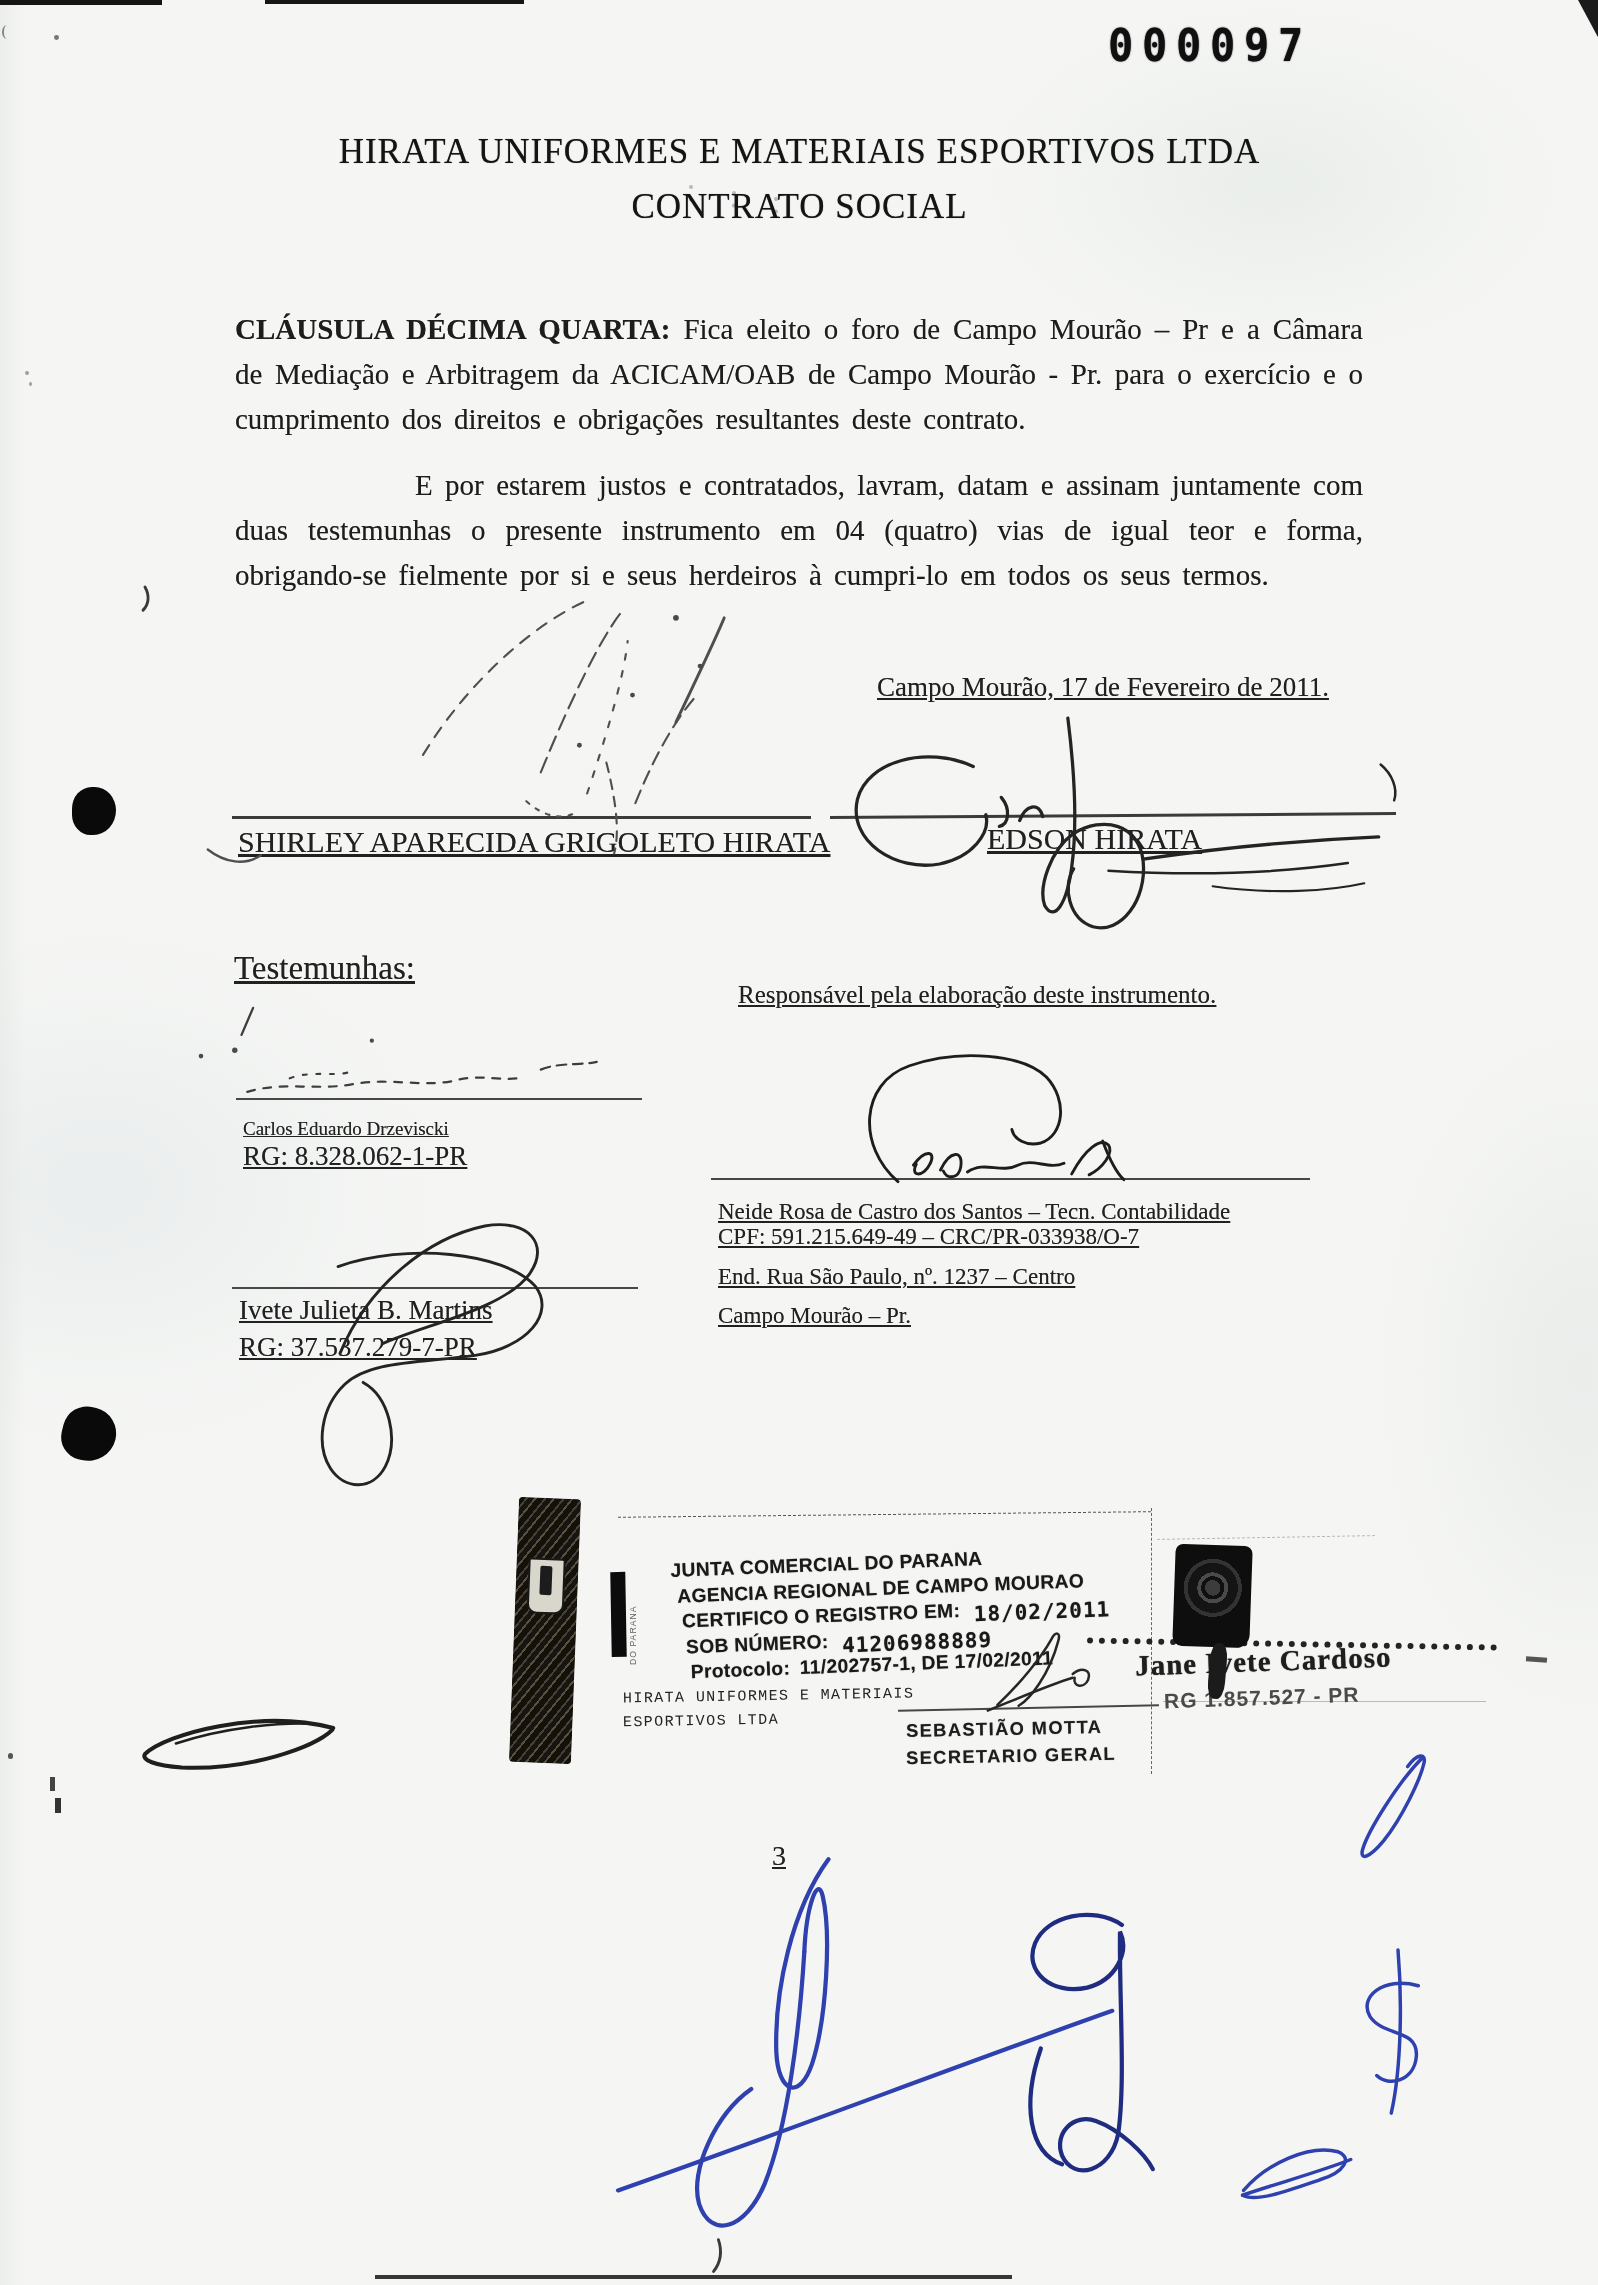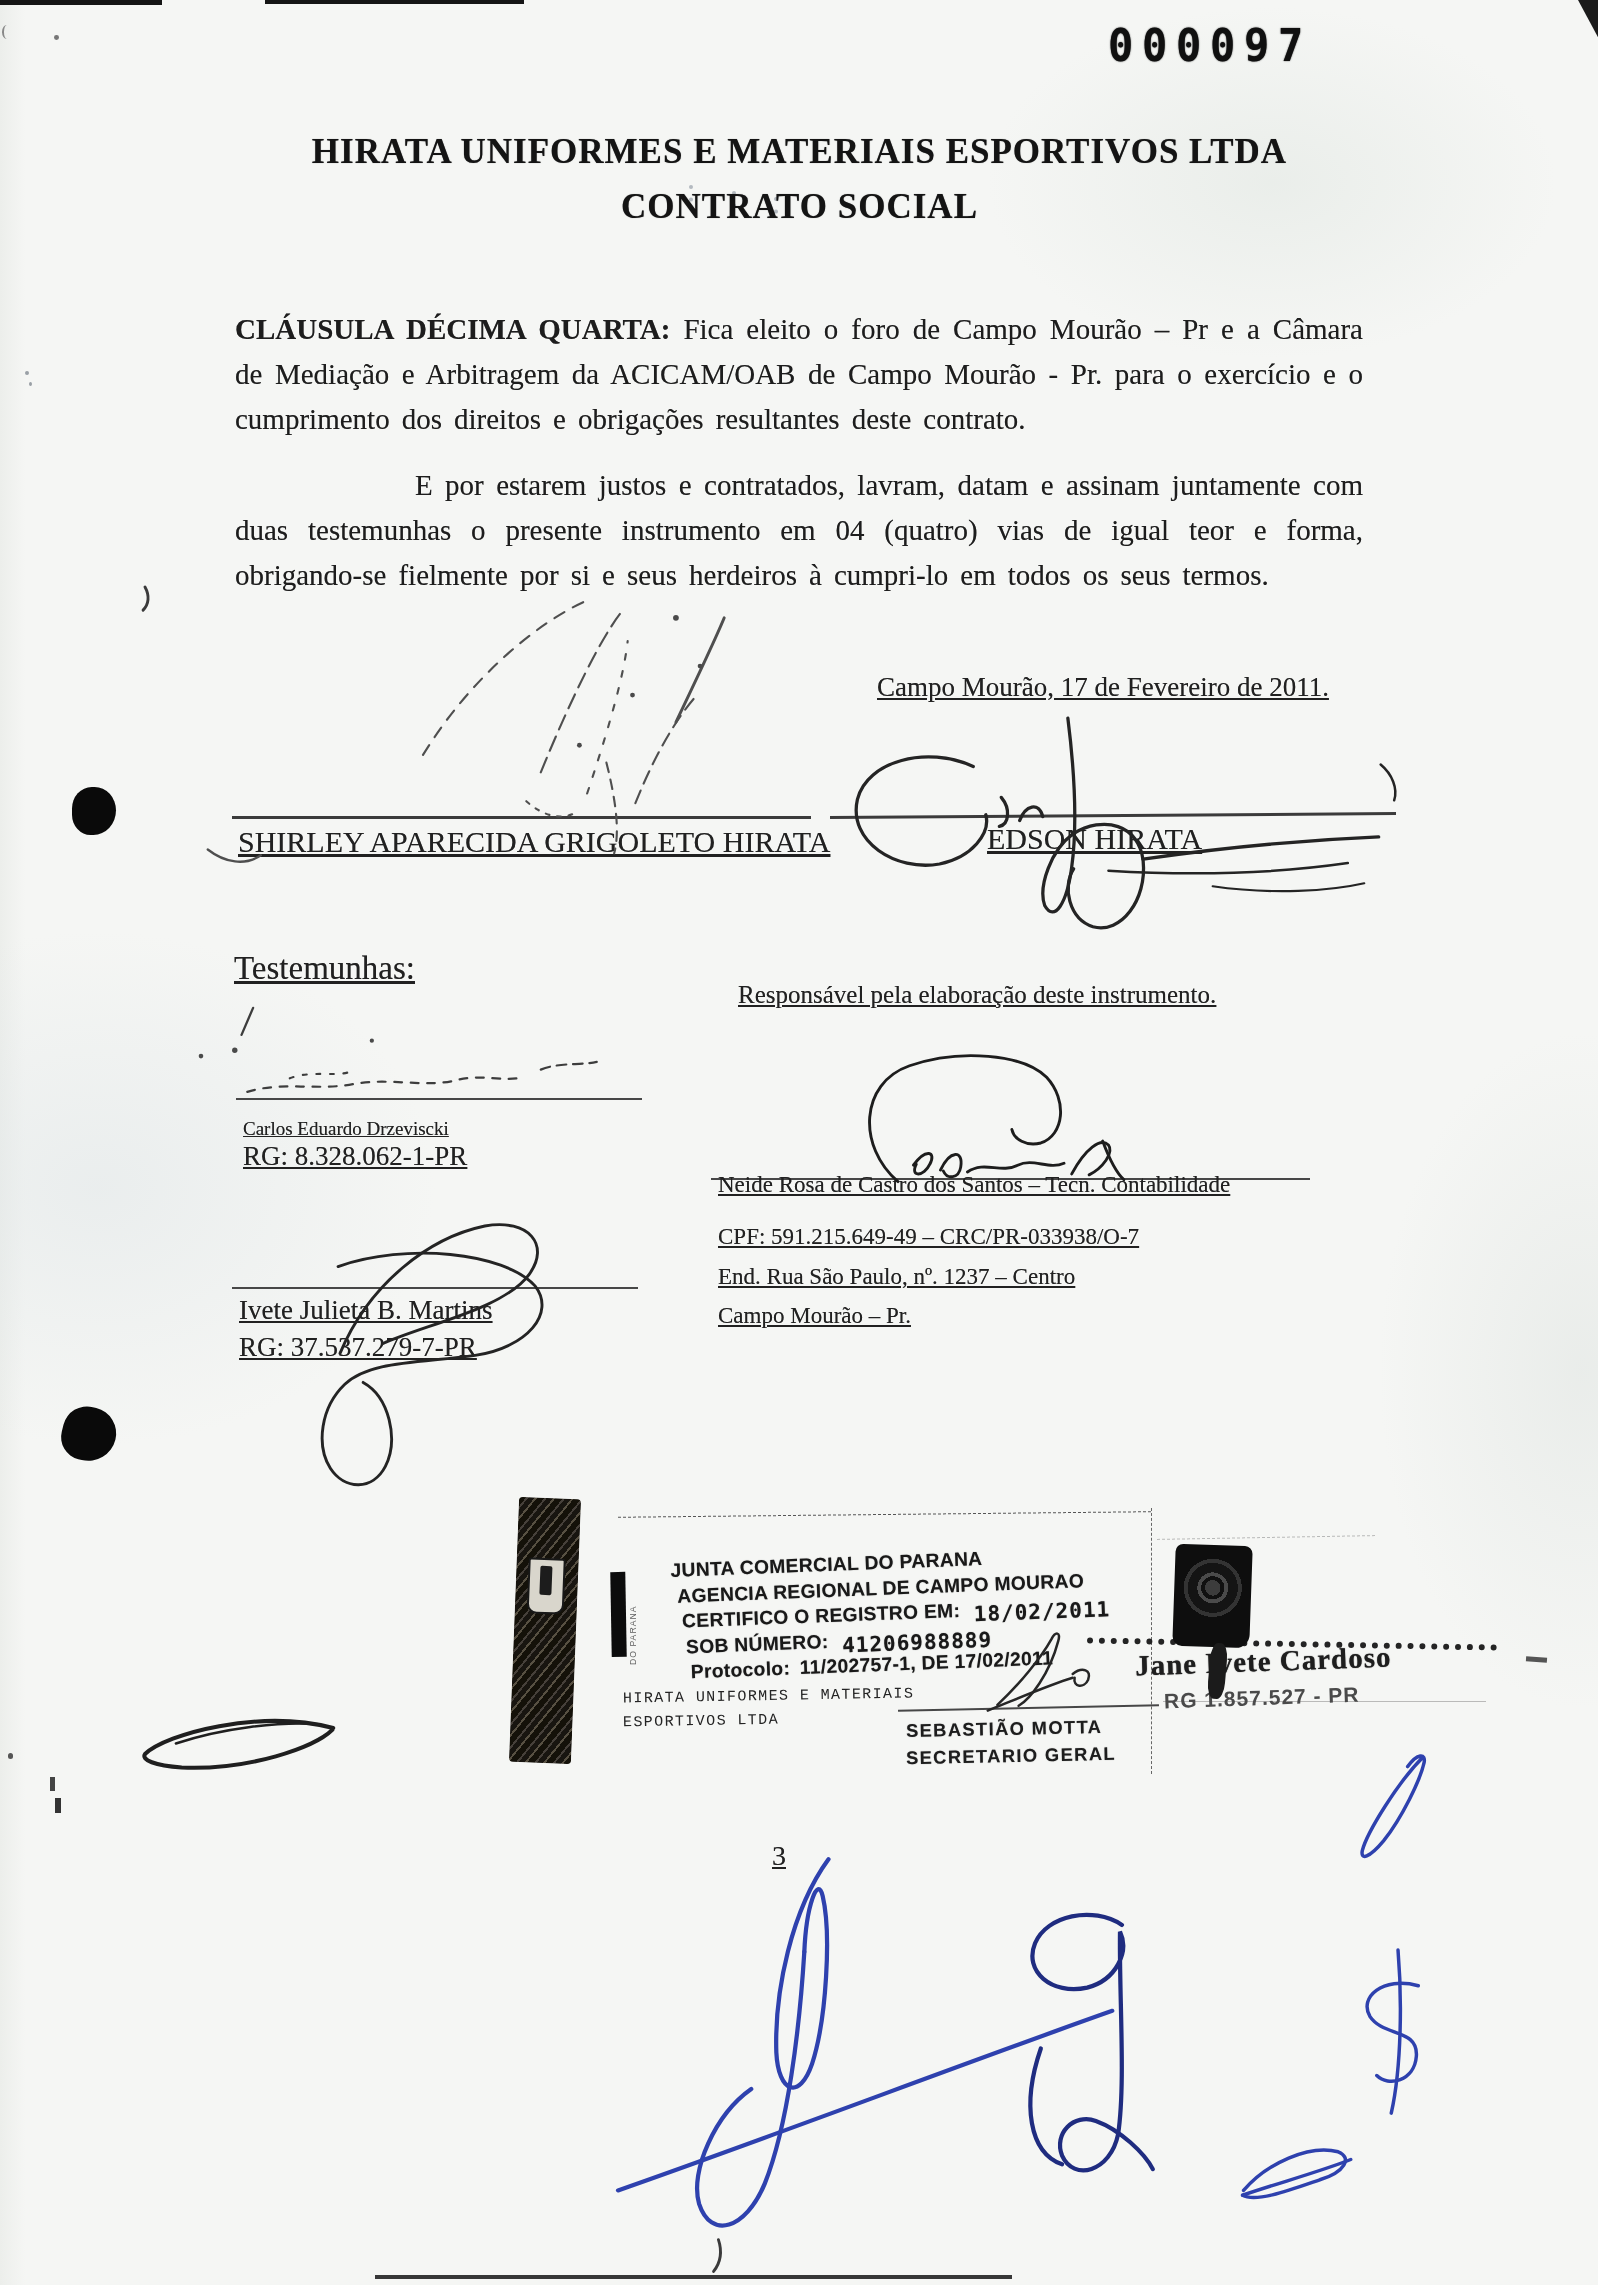--- a/index.html
+++ b/index.html
@@ -15,21 +15,21 @@
     font-family:"Liberation Serif",serif;color:#1f1f1f;padding-left:32px;
   }
   .abs{position:absolute;}
   .txt{position:absolute;white-space:nowrap;color:#212121;text-shadow:0 0 0.6px rgba(30,30,30,.5);text-decoration:underline;}
   .para{position:absolute;margin:0;font-size:29px;line-height:45px;text-align:justify;
         word-spacing:4.8px;color:#1d1d1d;text-shadow:0 0 0.6px rgba(30,30,30,.5);}
   .indent{text-indent:180px;}
   .stampnum{position:absolute;left:1108px;top:21px;font-family:"DejaVu Sans Mono",monospace;
         font-weight:700;font-size:42px;letter-spacing:8.7px;color:#101010;
         text-shadow:0 0 1.4px #2a2a2a;transform:scaleY(1.06);}
-  .title{position:absolute;left:230px;top:124px;width:1139px;text-align:center;font-weight:700;
+  .title{position:absolute;left:230px;top:124px;width:1139px;text-align:center;font-weight:400;
         font-size:35px;line-height:55px;letter-spacing:1px;color:#141414;
         text-shadow:0 0 0.8px rgba(10,10,10,.6);}
   .sigline{position:absolute;height:2.9px;background:#3b3b3b;}
   .thin{height:1.9px;background:#474747;}
   .inkdot{position:absolute;background:#0a0a0a;border-radius:48% 52% 55% 45%;}
   .bar{position:absolute;background:#151515;}
   .speck{position:absolute;background:#9aa0a6;border-radius:50%;}
   .colon{position:absolute;width:3.9px;height:3.9px;background:#b4bac0;border-radius:50%;
         box-shadow:0 12.6px 0 #b4bac0;}
   
@@ -122,21 +122,21 @@
   <div class="inkdot" style="left:62px;top:1407px;width:54px;height:54px;transform:rotate(14deg)"></div>
 
   <div class="txt" style="left:234px;top:950px;font-size:33px">Testemunhas:</div>
   <div class="txt" style="left:738px;top:981px;font-size:25px">Responsável pela elaboração deste instrumento.</div>
 
   <div class="sigline thin" style="left:236px;top:1098px;width:406px"></div>
   <div class="txt" style="left:243px;top:1118px;font-size:19px">Carlos Eduardo Drzeviscki</div>
   <div class="txt" style="left:243px;top:1141px;font-size:27px">RG: 8.328.062-1-PR</div>
 
   <div class="sigline thin" style="left:711px;top:1178px;width:599px"></div>
-  <div class="txt" style="left:718px;top:1172px;font-size:23px">Neide Rosa de Castro dos Santos – Tecn. Contabilidade</div>
+  <div class="txt" style="left:718px;top:1199px;font-size:23px">Neide Rosa de Castro dos Santos – Tecn. Contabilidade</div>
   <div class="txt" style="left:718px;top:1224px;font-size:23px">CPF: 591.215.649-49 – CRC/PR-033938/O-7</div>
   <div class="txt" style="left:718px;top:1264px;font-size:23px">End. Rua São Paulo, nº. 1237 – Centro</div>
   <div class="txt" style="left:718px;top:1303px;font-size:23px">Campo Mourão – Pr.</div>
 
   <div class="sigline thin" style="left:232px;top:1287px;width:406px"></div>
   <div class="txt" style="left:239px;top:1295px;font-size:27px">Ivete Julieta B. Martins</div>
   <div class="txt" style="left:239px;top:1332px;font-size:27px">RG: 37.537.279-7-PR</div>
 
   <div class="strip">
     <div class="shield">

